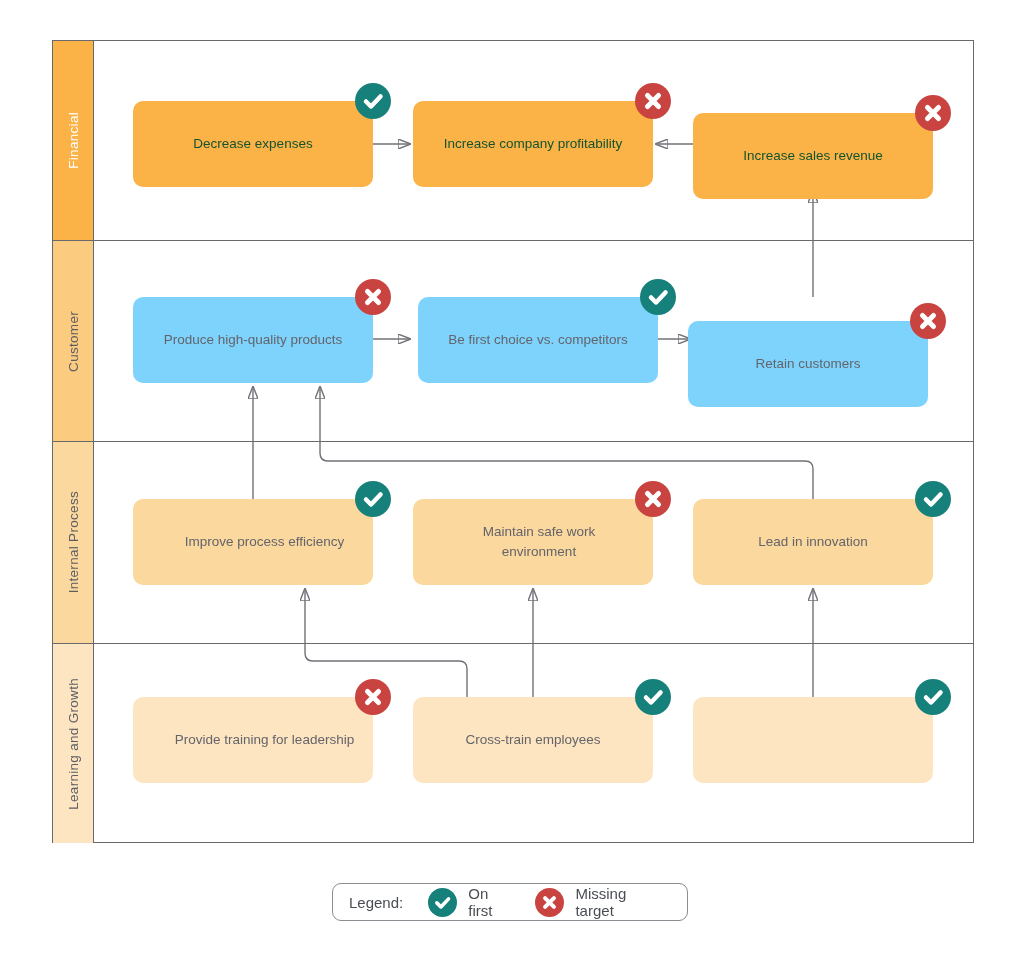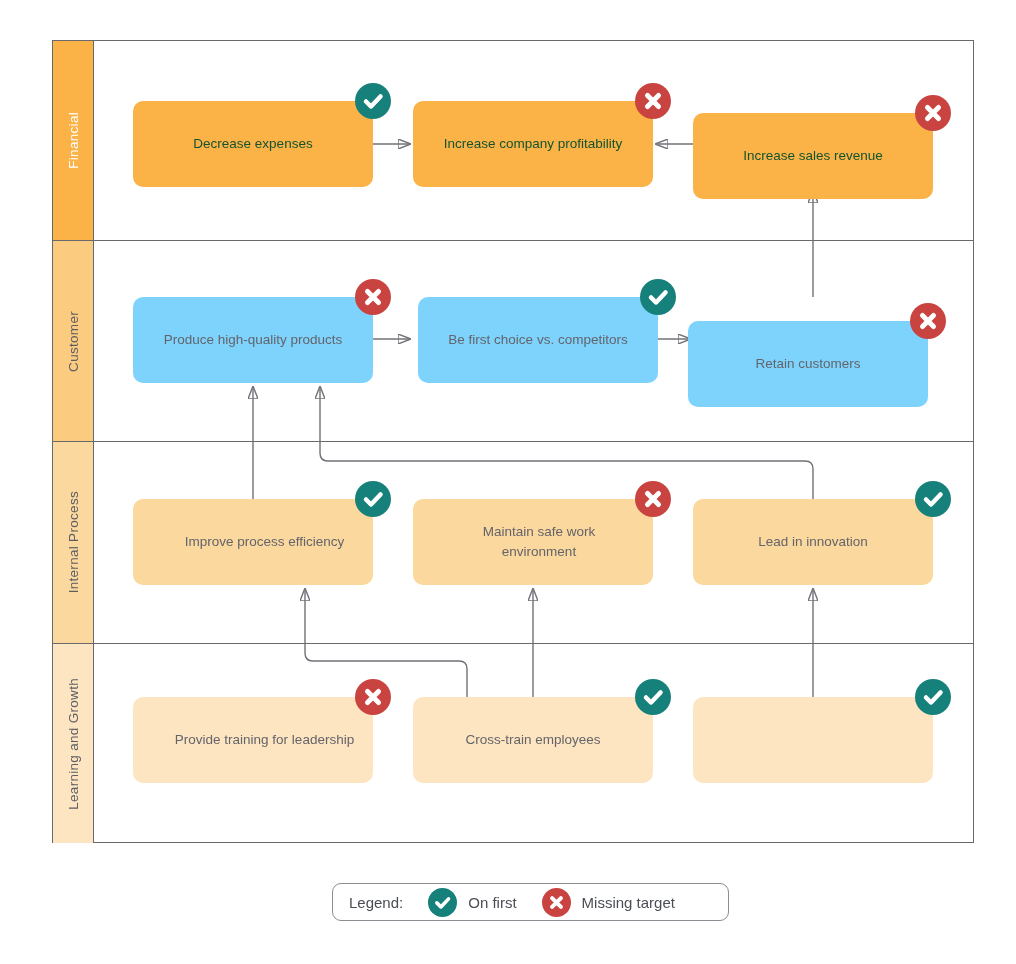--- a/index.html
+++ b/index.html
@@ -43,21 +43,21 @@
     border-radius:50%; display:flex; align-items:center; justify-content:center;
   }
   .badge.ok   { background:#16807B; }
   .badge.miss { background:#C94440; }
   .badge svg  { display:block; }
 
   .connectors { position:absolute; left:0; top:0; width:1016px; height:964px; }
   .connectors path { stroke:#717177; stroke-width:1.4; fill:none; }
 
   .legend {
-    position:absolute; left:332px; top:883px; width:397px; height:38px;
+    position:absolute; left:332px; top:883px; width:356px; height:38px;
     border:1.5px solid #8A8D91; border-radius:9px; box-sizing:border-box;
     display:flex; align-items:center; padding:0 16px; gap:11px;
     font-size:15px; color:#4A4E54; background:#ffffff;
   }
   .legend .mini-badge {
     width:29px; height:29px; border-radius:50%; flex:0 0 auto;
     display:flex; align-items:center; justify-content:center;
   }
   .legend .mini-badge.ok { background:#16807B; }
   .legend .mini-badge.miss { background:#C94440; }

